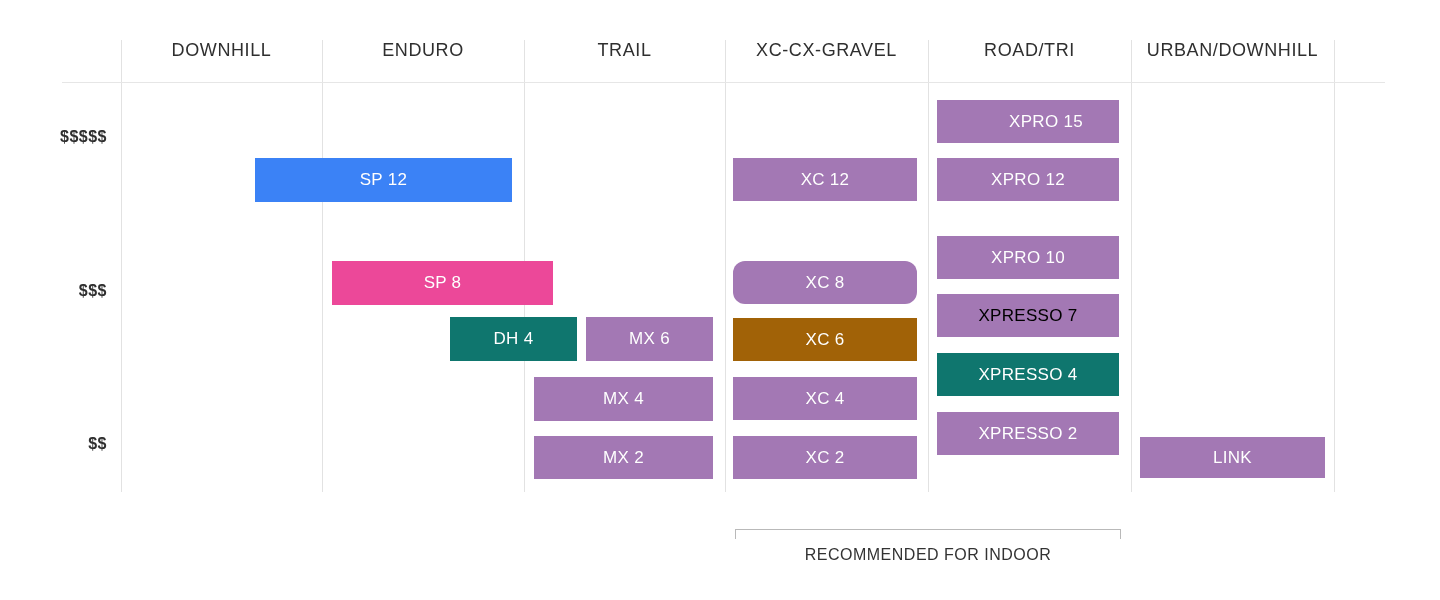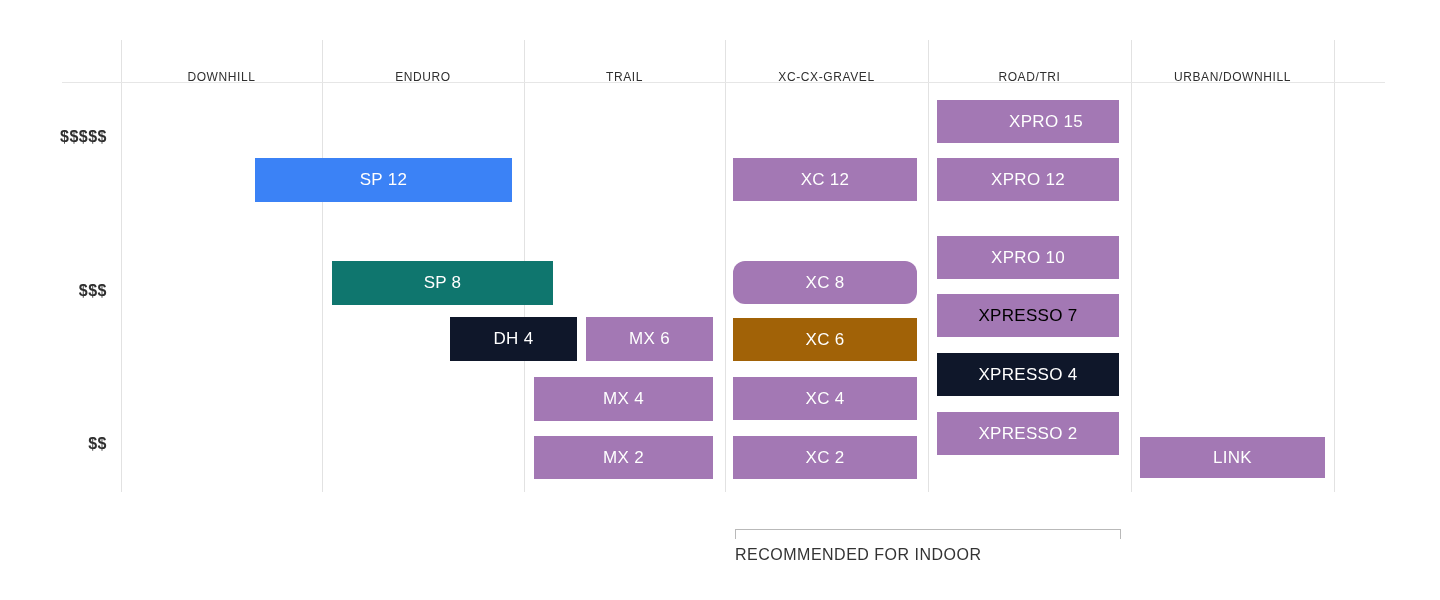--- a/index.html
+++ b/index.html
@@ -27,25 +27,25 @@
   }
   .hrule {
     position: absolute;
     height: 1px;
     background: #e6e6e6;
   }
 
   
   .col-head {
     position: absolute;
-    top: 64px;
+    top: 37px;
     height: 26px;
     line-height: 26px;
     text-align: center;
-    font-size: 12px;
+    font-size: 18px;
     letter-spacing: 0.6px;
     color: #2f2f2f;
     white-space: nowrap;
   }
 
   
   .price-label {
     position: absolute;
     right: 1388px;      
     text-align: right;
@@ -73,21 +73,21 @@
   
   .bracket {
     position: absolute;
     box-sizing: border-box;
     border-top: 1px solid #b9b9b9;
     border-left: 1px solid #b9b9b9;
     border-right: 1px solid #b9b9b9;
   }
   .bracket-label {
     position: absolute;
-    text-align: left;
+    text-align: center;
     font-size: 16px;
     letter-spacing: 0.5px;
     color: #333333;
     white-space: nowrap;
   }
 </style>
 </head>
 <body>
 
 <div id="stage">
@@ -114,35 +114,35 @@
     </div>
 
   <div id="price-axis">
       <div class="price-label" style="left: 0px; width: 107px; top: 127px; line-height: 20px;">$$$$$</div>
       <div class="price-label" style="left: 0px; width: 107px; top: 281px; line-height: 20px;">$$$</div>
       <div class="price-label" style="left: 0px; width: 107px; top: 434px; line-height: 20px;">$$</div>
     </div>
 
   <div id="bars">
       <div class="bar" style="left: 255px; top: 158px; width: 257px; height: 44px; background: #3b82f6; color: rgb(255, 255, 255);">SP 12</div>
-      <div class="bar" style="left: 332px; top: 261px; width: 221px; height: 44px; background: #0f766e; color: rgb(255, 255, 255);">SP 8</div>
-      <div class="bar" style="left: 450px; top: 317px; width: 127px; height: 44px; background: #0f172a; color: rgb(255, 255, 255);">DH 4</div>
+      <div class="bar" style="left: 332px; top: 261px; width: 221px; height: 44px; background: #ec4899; color: rgb(255, 255, 255);">SP 8</div>
+      <div class="bar" style="left: 450px; top: 317px; width: 127px; height: 44px; background: #0f766e; color: rgb(255, 255, 255);">DH 4</div>
       <div class="bar" style="left: 586px; top: 317px; width: 127px; height: 44px; background: rgb(163, 120, 180); color: rgb(255, 255, 255);">MX 6</div>
       <div class="bar" style="left: 534px; top: 377px; width: 179px; height: 44px; background: rgb(163, 120, 180); color: rgb(255, 255, 255);">MX 4</div>
       <div class="bar" style="left: 534px; top: 436px; width: 179px; height: 43px; background: rgb(163, 120, 180); color: #ffffff;">MX 2</div>
       <div class="bar" style="left: 733px; top: 158px; width: 184px; height: 43px; background: rgb(163, 120, 180); color: rgb(255, 255, 255);">XC 12</div>
       <div class="bar" style="left: 733px; top: 261px; width: 184px; height: 43px; background: rgb(163, 120, 180); color: rgb(255, 255, 255); border-radius: 12px;">XC 8</div>
       <div class="bar" style="left: 733px; top: 318px; width: 184px; height: 43px; background: #a16207; color: rgb(255, 255, 255);">XC 6</div>
       <div class="bar" style="left: 733px; top: 377px; width: 184px; height: 43px; background: rgb(163, 120, 180); color: rgb(255, 255, 255);">XC 4</div>
       <div class="bar" style="left: 733px; top: 436px; width: 184px; height: 43px; background: rgb(163, 120, 180); color: rgb(255, 255, 255);">XC 2</div>
       <div class="bar" style="left: 937px; top: 100px; width: 182px; height: 43px; background: rgb(163, 120, 180); color: rgb(255, 255, 255); padding-left: 36px;">XPRO 15</div>
       <div class="bar" style="left: 937px; top: 158px; width: 182px; height: 43px; background: rgb(163, 120, 180); color: rgb(255, 255, 255);">XPRO 12</div>
       <div class="bar" style="left: 937px; top: 236px; width: 182px; height: 43px; background: rgb(163, 120, 180); color: rgb(255, 255, 255); text-align: right;">XPRO 10</div>
       <div class="bar" style="left: 937px; top: 294px; width: 182px; height: 43px; background: rgb(163, 120, 180); color: #000000;">XPRESSO 7</div>
-      <div class="bar" style="left: 937px; top: 353px; width: 182px; height: 43px; background: #0f172a; color: rgb(255, 255, 255);">XPRESSO 4</div>
+      <div class="bar" style="left: 937px; top: 353px; width: 182px; height: 43px; background: #0f766e; color: rgb(255, 255, 255);">XPRESSO 4</div>
       <div class="bar" style="left: 937px; top: 412px; width: 182px; height: 43px; background: rgb(163, 120, 180); color: rgb(255, 255, 255);">XPRESSO 2</div>
       <div class="bar" style="left: 1140px; top: 437px; width: 185px; height: 41px; background: rgb(163, 120, 180); color: rgb(255, 255, 255);">LINK</div>
     </div>
 
   <div class="bracket" id="bracket-line" style="left: 735px; top: 529px; width: 386px; height: 10px;"></div>
   <div class="bracket-label" id="bracket-label" style="left: 735px; width: 386px; top: 546px;">RECOMMENDED FOR INDOOR</div>
 
 </div>
 
 </body></html>

